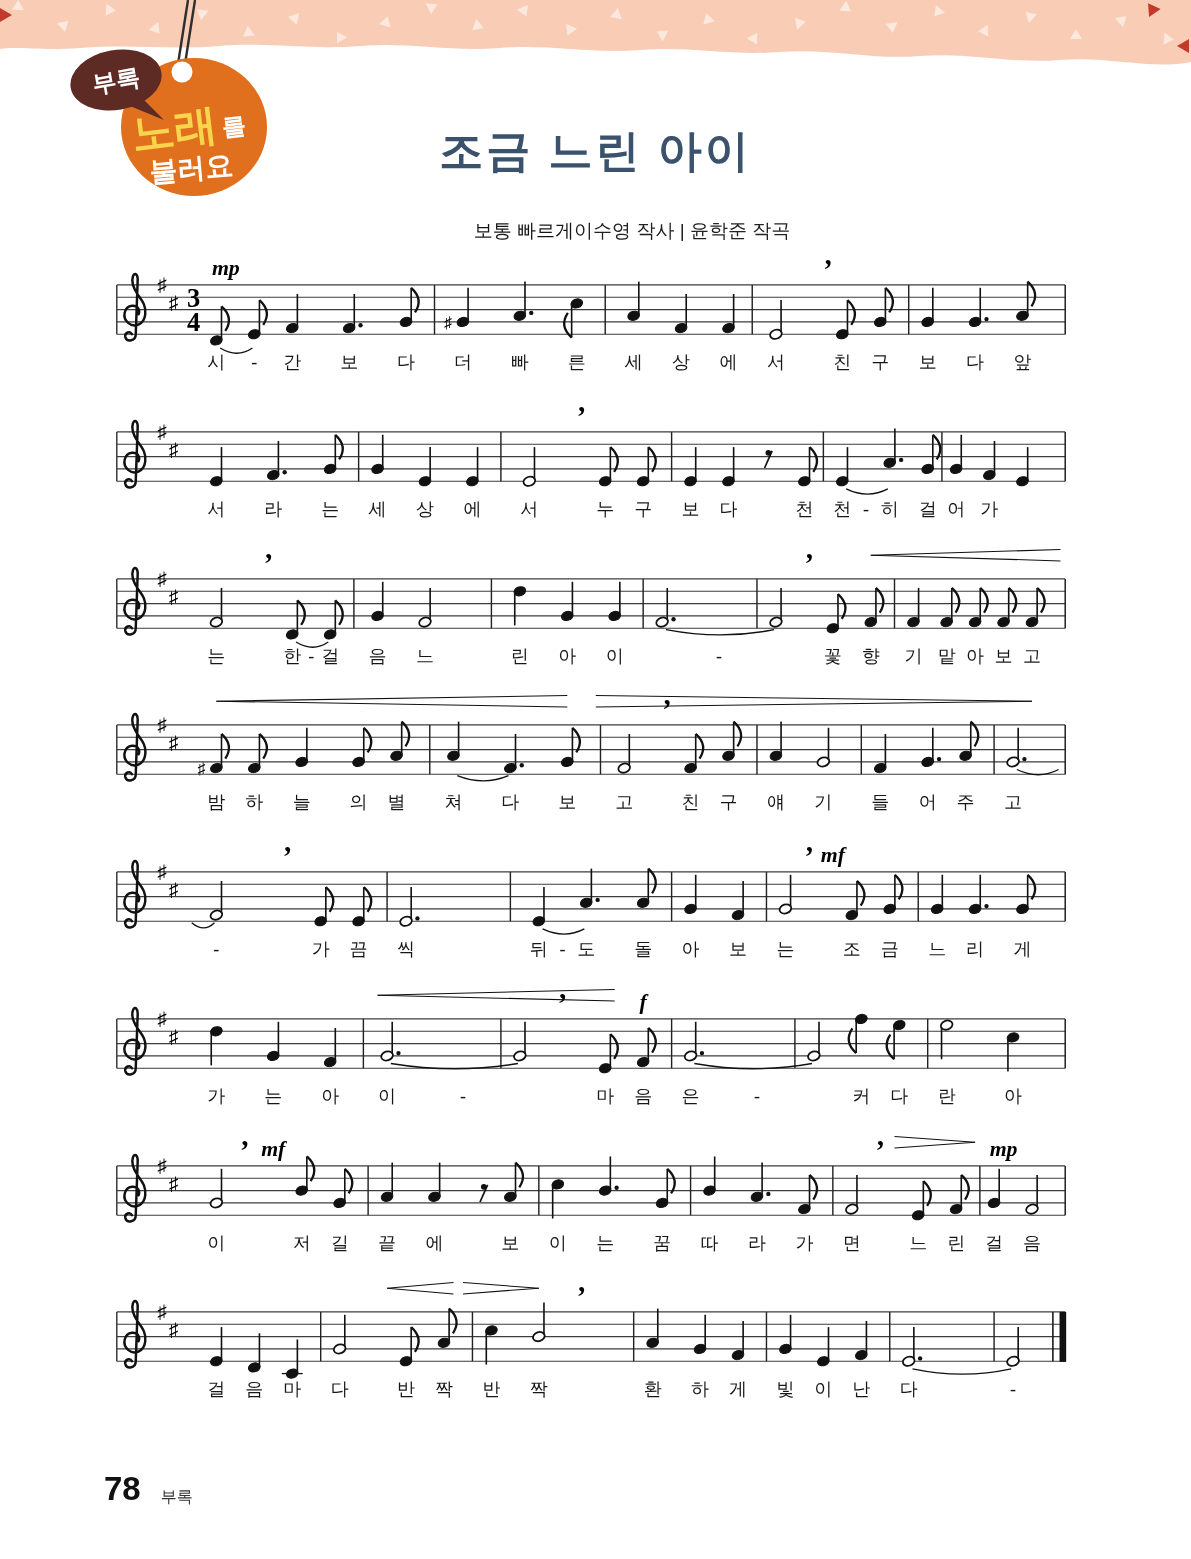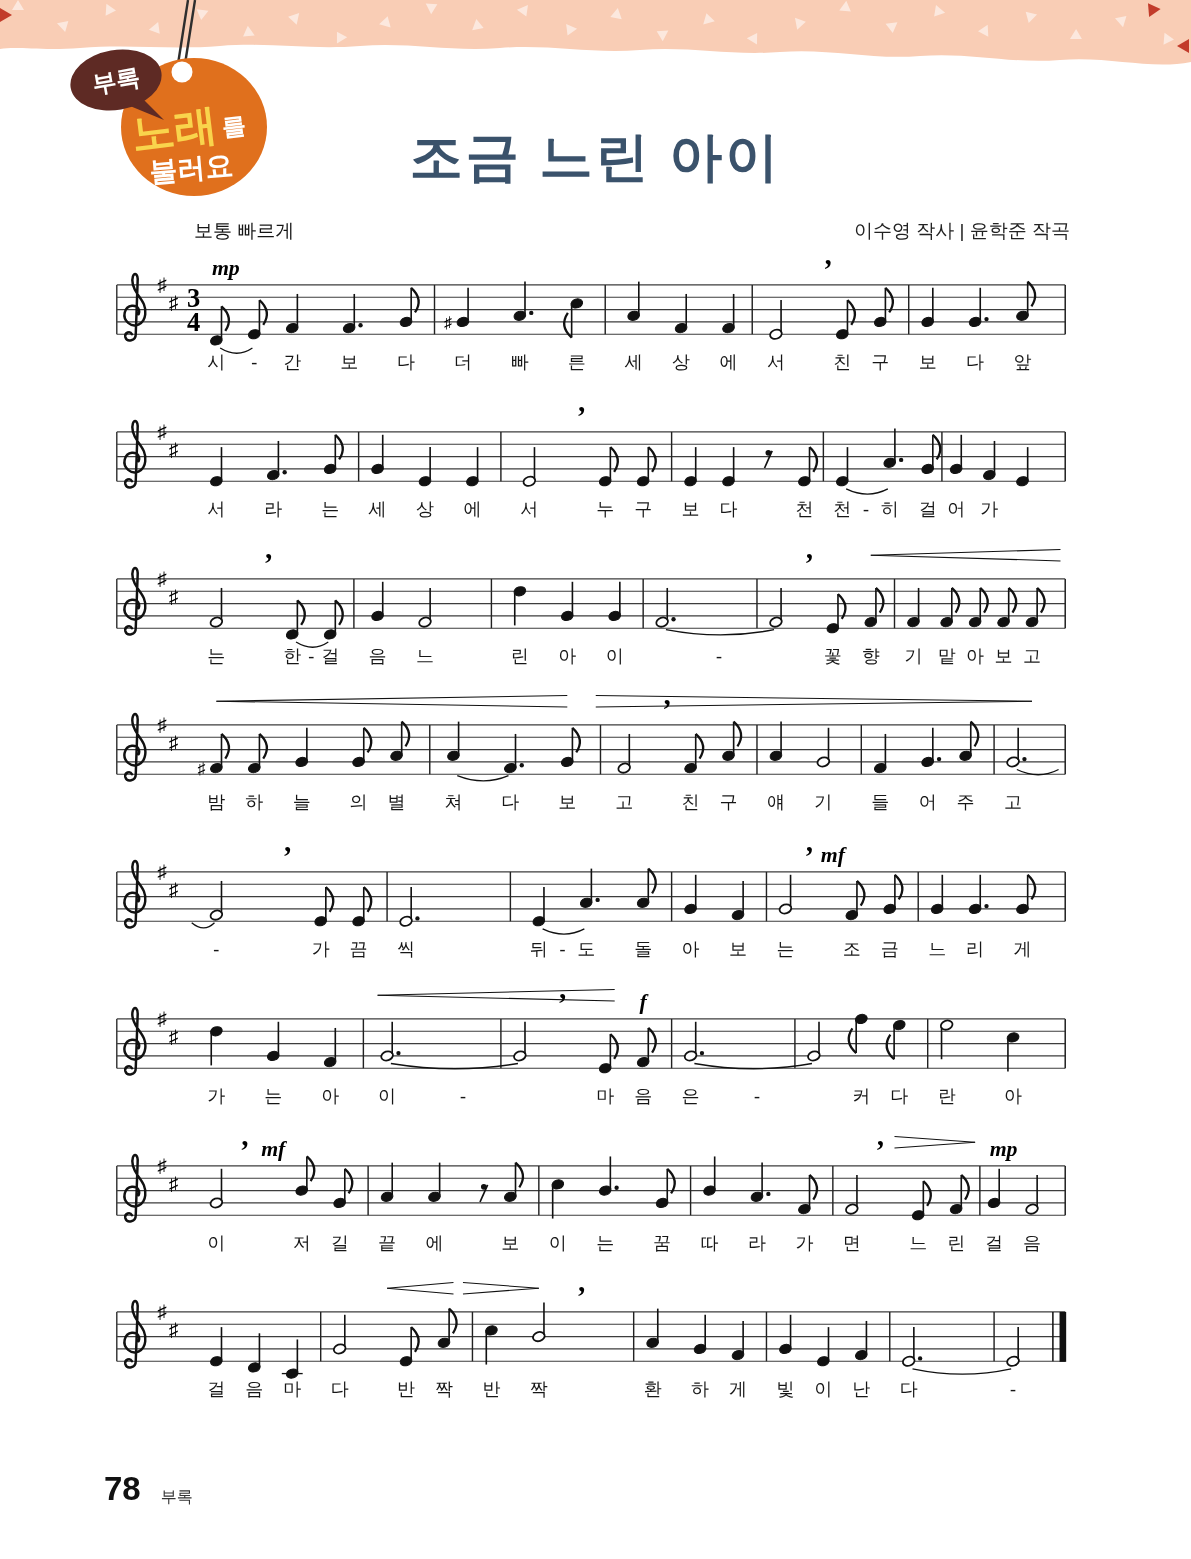--- a/index.html
+++ b/index.html
@@ -6,23 +6,23 @@
   .page{position:relative;width:1191px;height:1559px;background:#ffffff;overflow:hidden;
         font-family:"Liberation Sans",sans-serif;color:#111;}
   .band-svg{position:absolute;top:0;left:0;width:1191px;height:100px;display:block;}
   .badge{position:absolute;left:70px;top:0;width:230px;height:212px;}
   .string{stroke:#2e2e2e;stroke-width:2.4;}
   .t-burok{fill:#ffffff;font-size:24px;font-weight:bold;}
   .t-norae{fill:#f9d44c;font-size:43px;font-weight:bold;}
   .t-eul{fill:#ffffff;font-size:24px;font-weight:bold;}
   .t-bulleoyo{fill:#ffffff;font-size:28px;font-weight:bold;}
   .title{position:absolute;top:122px;left:0;width:100%;margin:0;text-align:center;
-         font-size:53px;font-weight:900;letter-spacing:3px;color:#3a526b;}
+         font-size:44px;font-weight:900;letter-spacing:3px;color:#3a526b;}
   .meta-row{position:absolute;top:218px;left:112px;width:958px;display:flex;
-            justify-content:space-between;align-items:baseline;}
+            justify-content:center;align-items:baseline;}
   .tempo{font-size:19px;margin-left:82px;color:#151515;}
   .credits{font-size:19px;color:#222;}
   .systems{position:absolute;top:247px;left:112px;width:958px;}
   .system{display:block;width:100%;margin-bottom:14px;}
   .footer{position:absolute;top:1470px;left:104px;display:flex;align-items:flex-end;}
   .page-num{font-size:33px;font-weight:bold;color:#111;}
   .footer-section{font-size:16px;color:#333;margin-left:20px;}
 </style>
 </head>
 <body>

